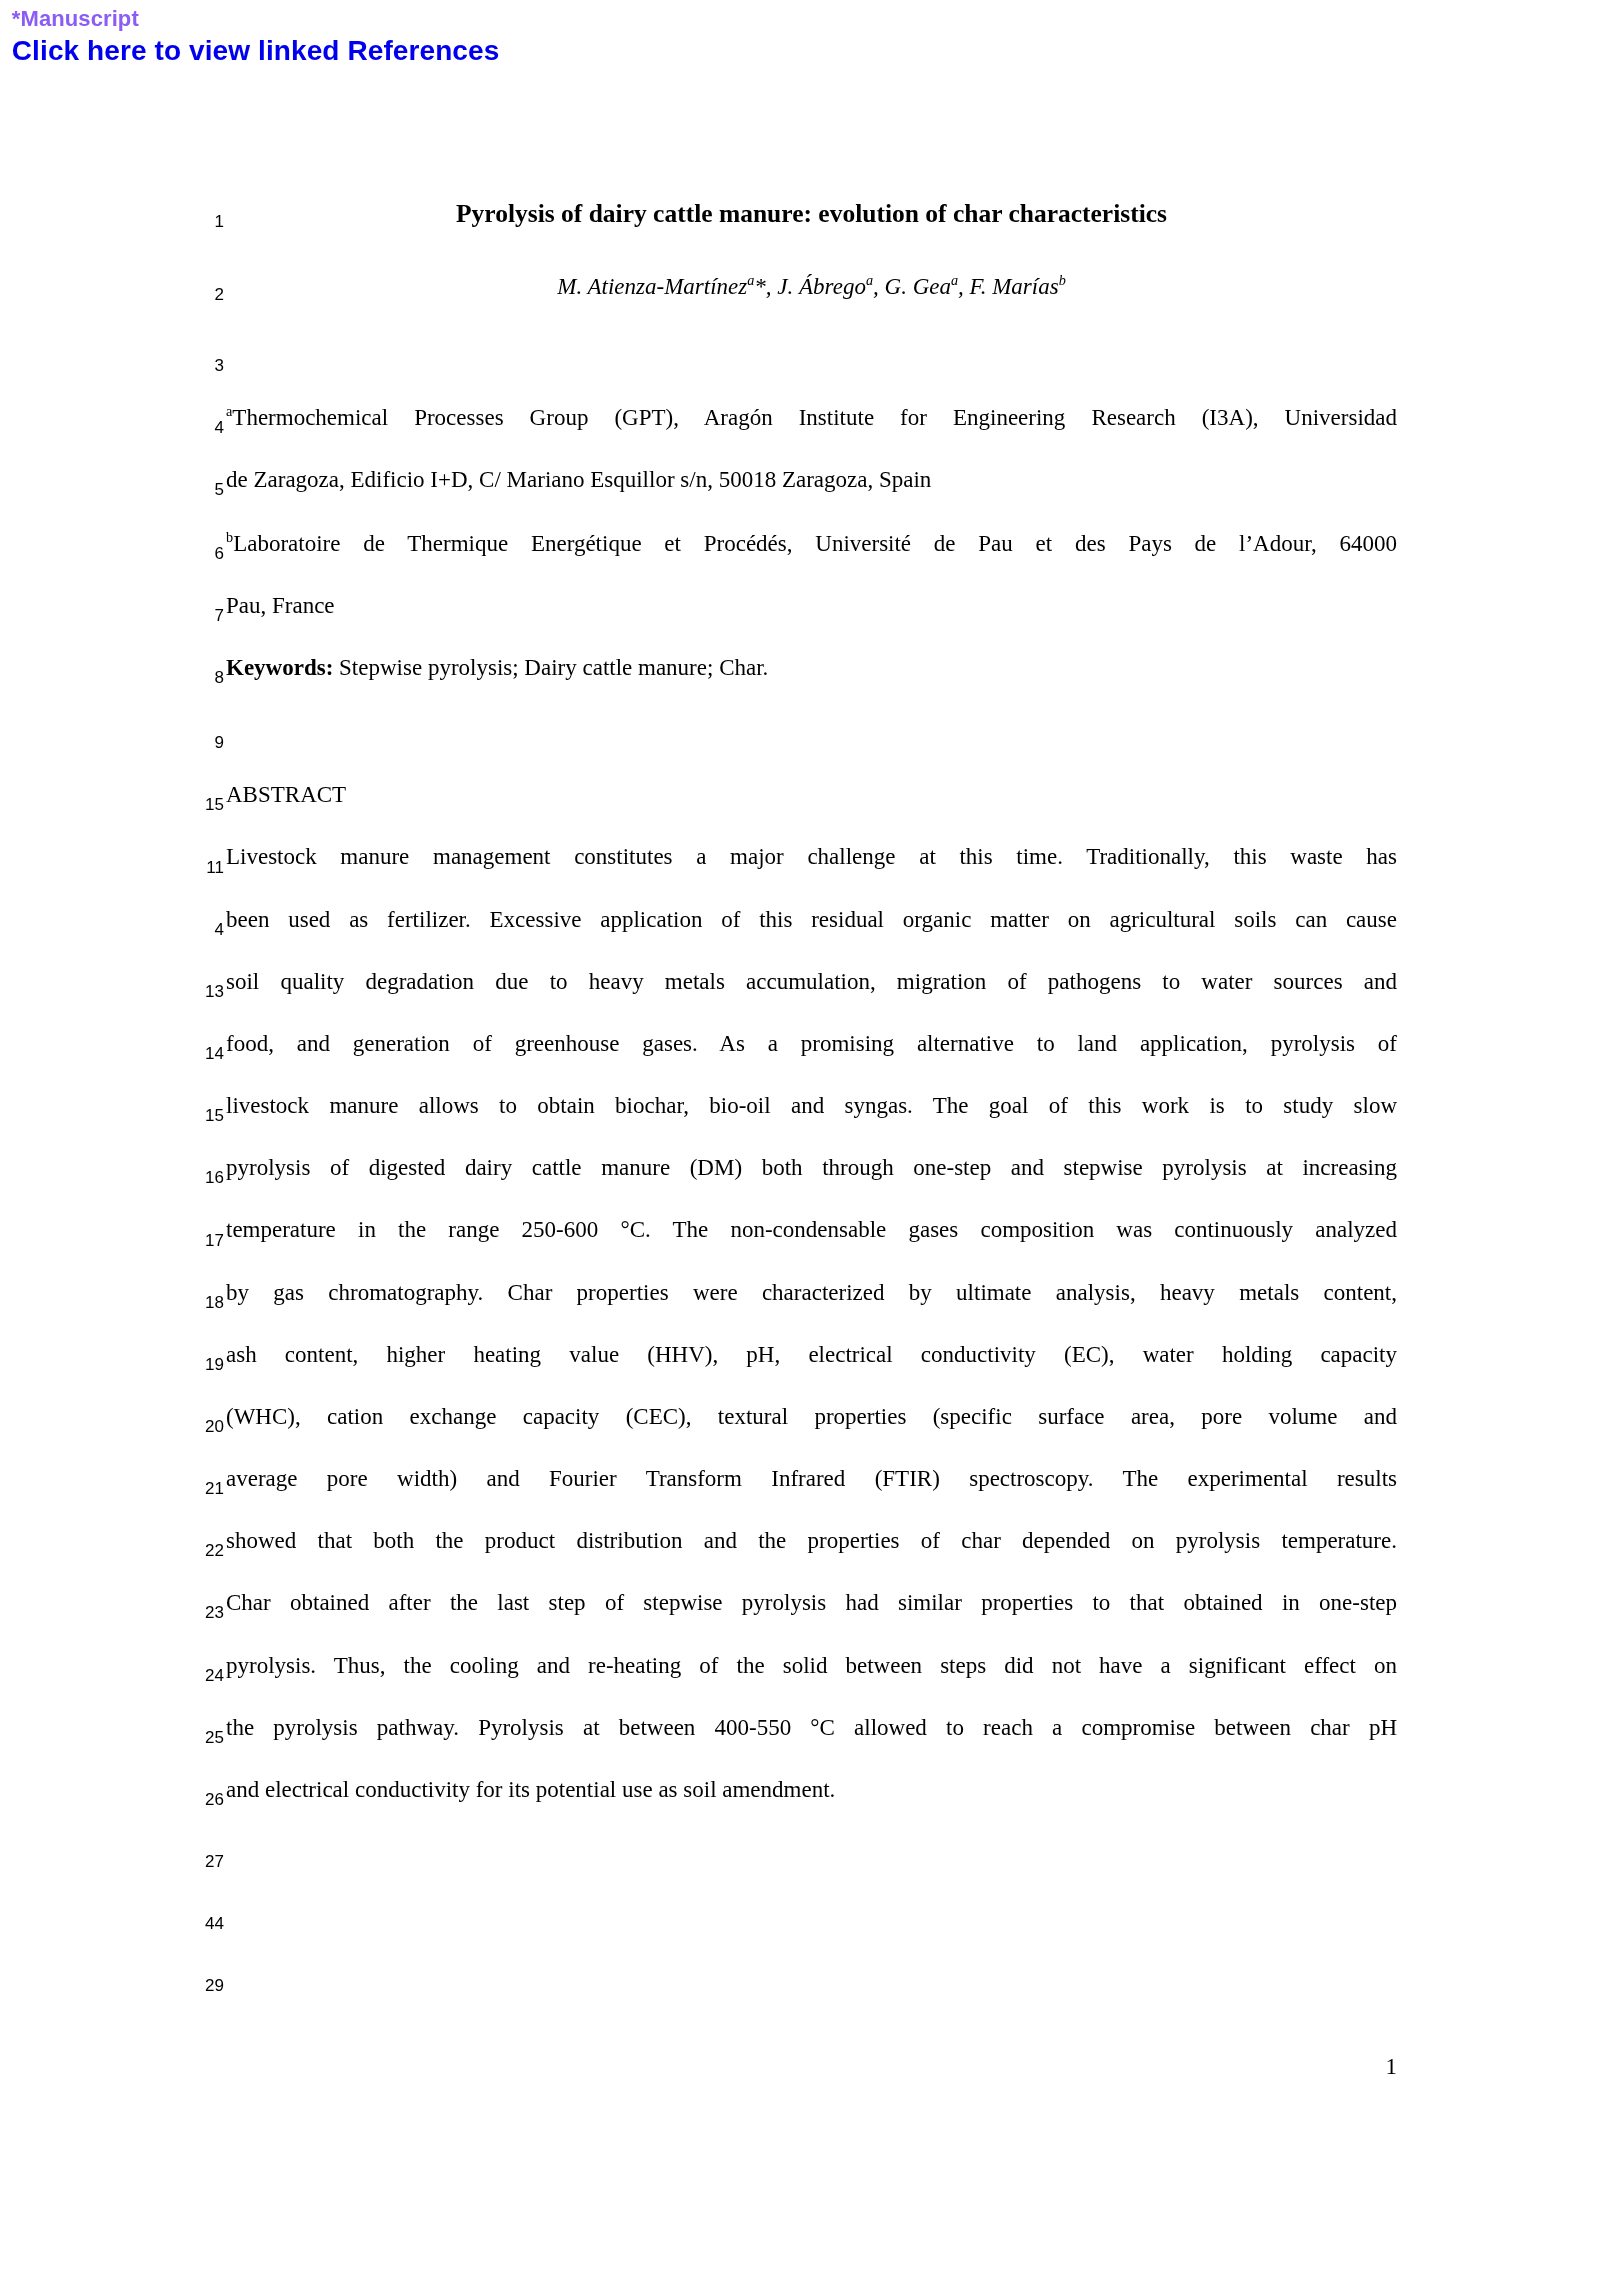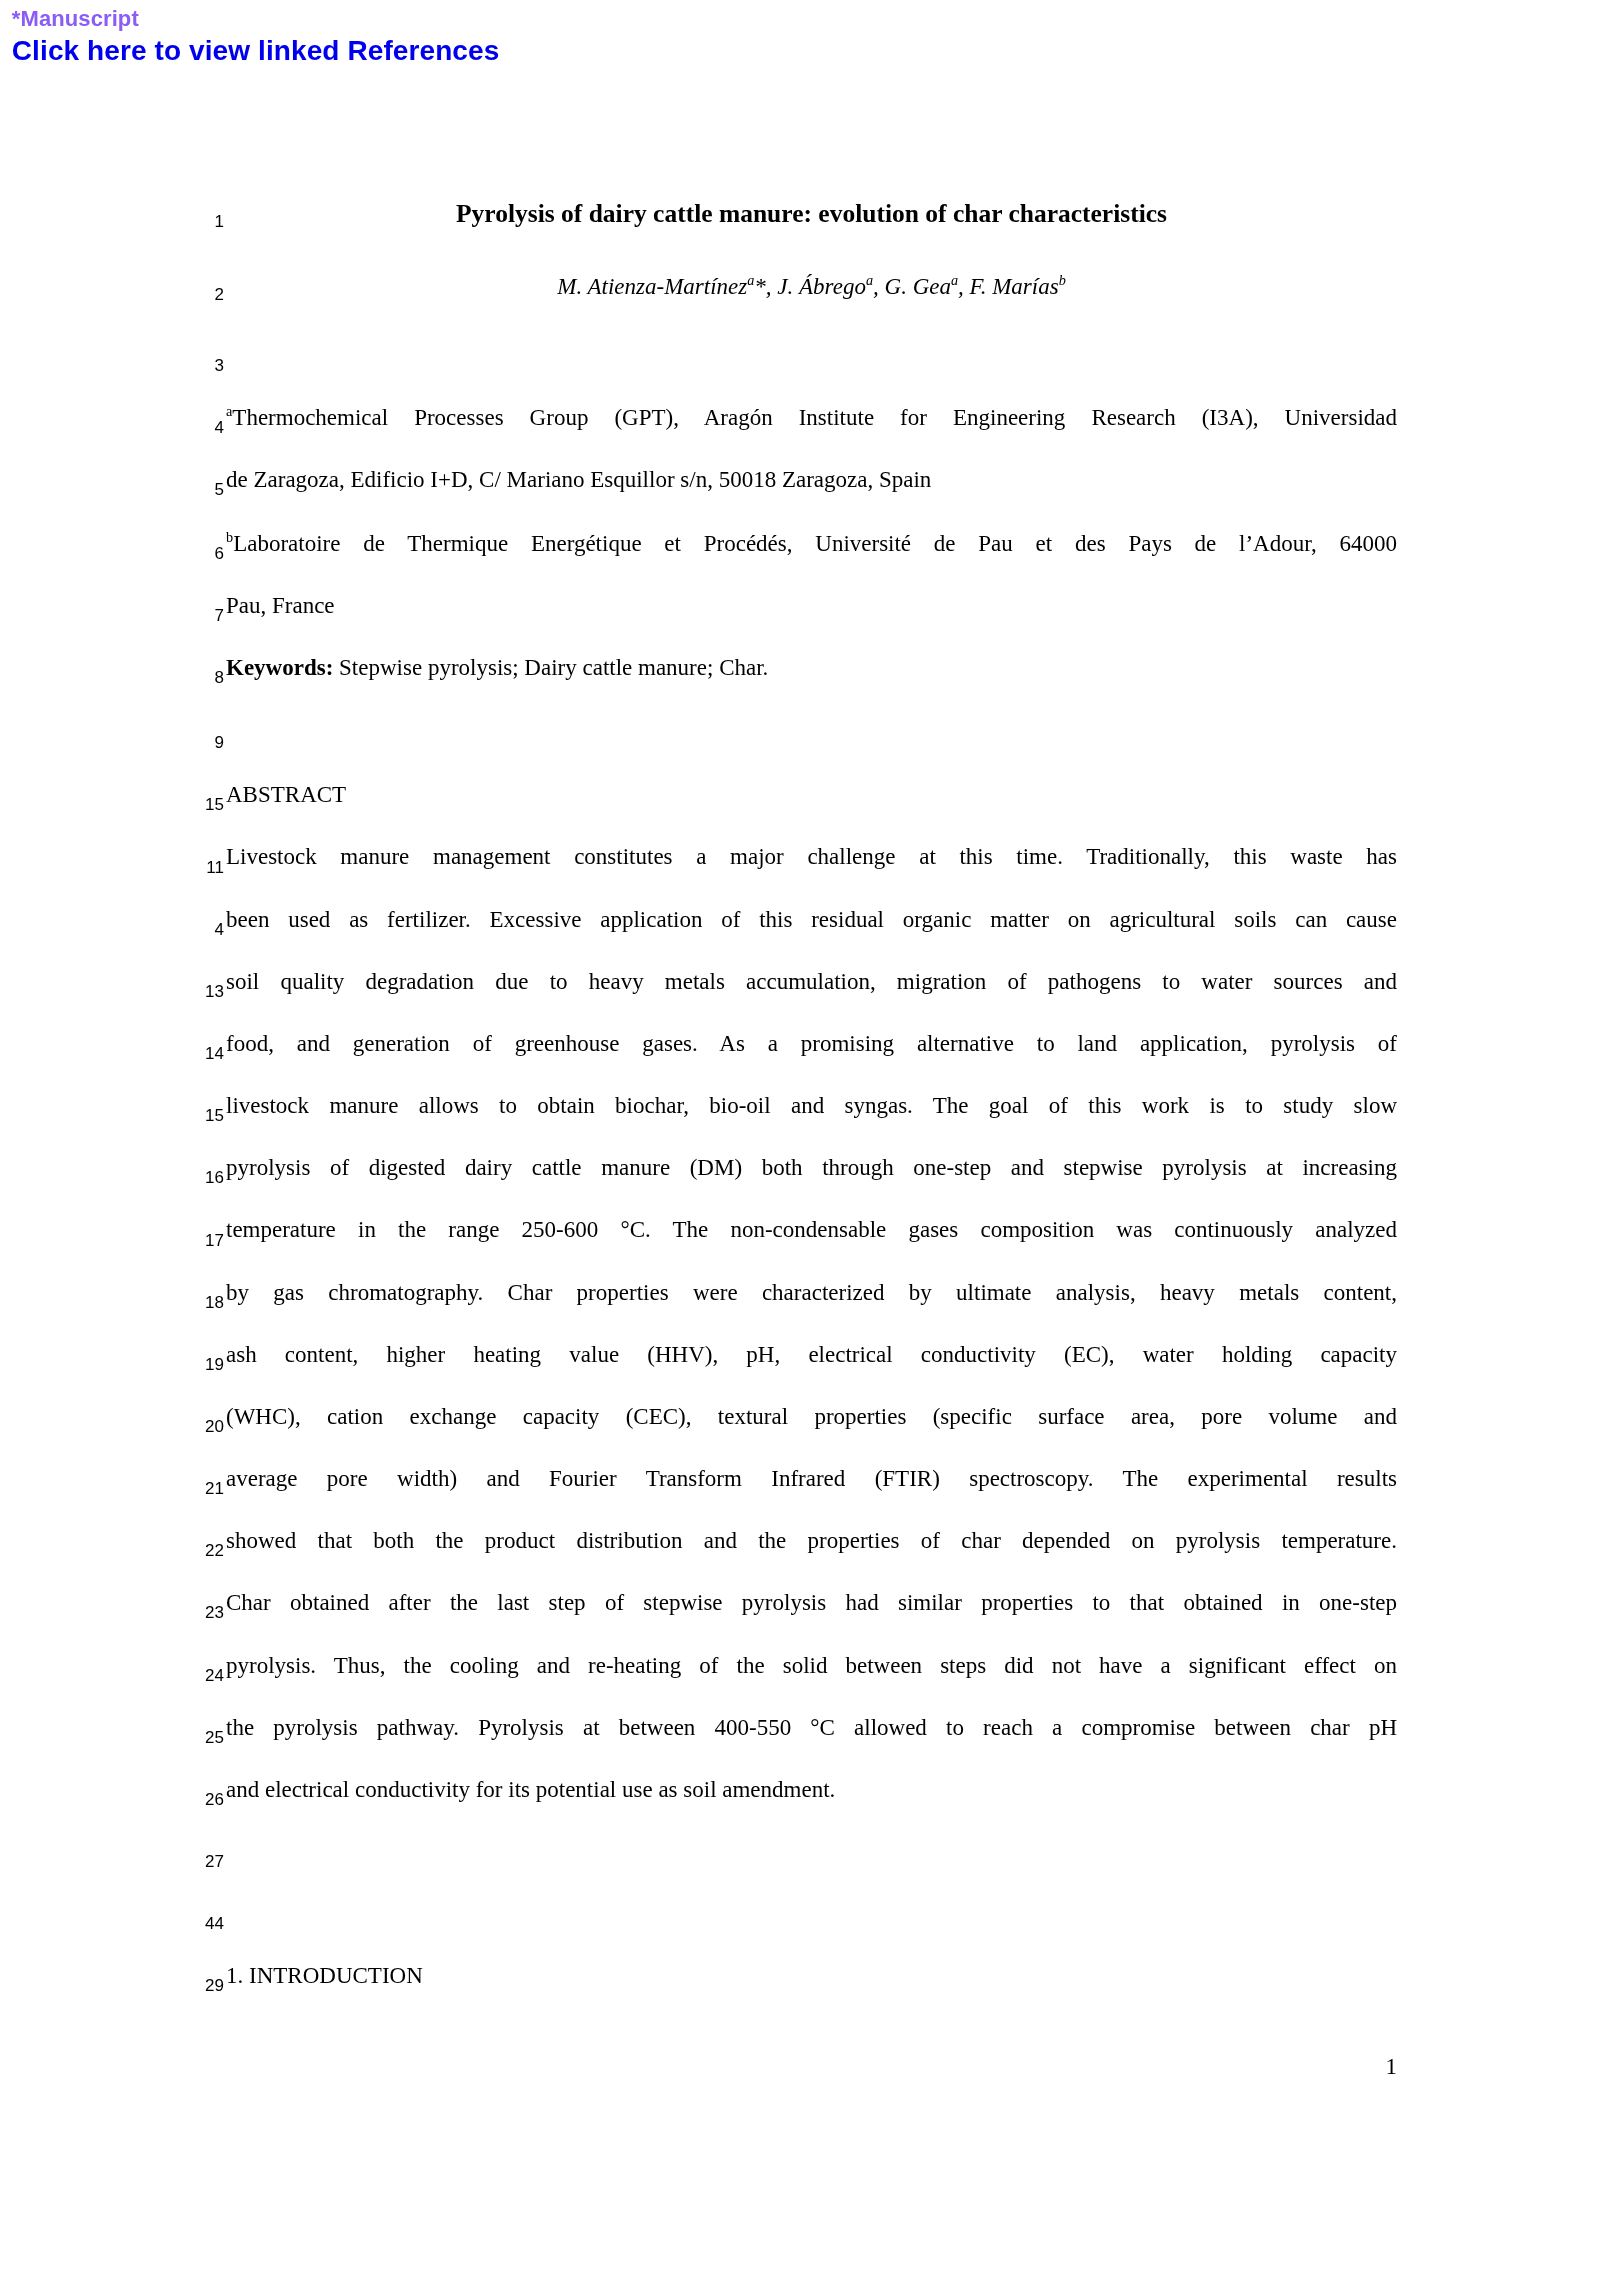--- a/index.html
+++ b/index.html
@@ -181,20 +181,19 @@
     <div class="doc-line justify" style="top:1281px">by gas chromatography. Char properties were characterized by ultimate analysis, heavy metals content,</div>
     <div class="doc-line justify" style="top:1343px">ash content, higher heating value (HHV), pH, electrical conductivity (EC), water holding capacity</div>
     <div class="doc-line justify" style="top:1405px">(WHC), cation exchange capacity (CEC), textural properties (specific surface area, pore volume and</div>
     <div class="doc-line justify" style="top:1467px">average pore width) and Fourier Transform Infrared (FTIR) spectroscopy. The experimental results</div>
     <div class="doc-line justify" style="top:1529px">showed that both the product distribution and the properties of char depended on pyrolysis temperature.</div>
     <div class="doc-line justify" style="top:1591px">Char obtained after the last step of stepwise pyrolysis had similar properties to that obtained in one-step</div>
     <div class="doc-line justify" style="top:1654px">pyrolysis. Thus, the cooling and re-heating of the solid between steps did not have a significant effect on</div>
     <div class="doc-line justify" style="top:1716px">the pyrolysis pathway. Pyrolysis at between 400-550 °C allowed to reach a compromise between char pH</div>
     <div class="doc-line" style="top:1778px">and electrical conductivity for its potential use as soil amendment.</div>
 
-    <div class="doc-line" style="top:1964px">1.  INTRODUCTION</div>
 
   </div>
 
   <div class="page-number">1</div>
 
 </div>
 
 
 </body></html>

